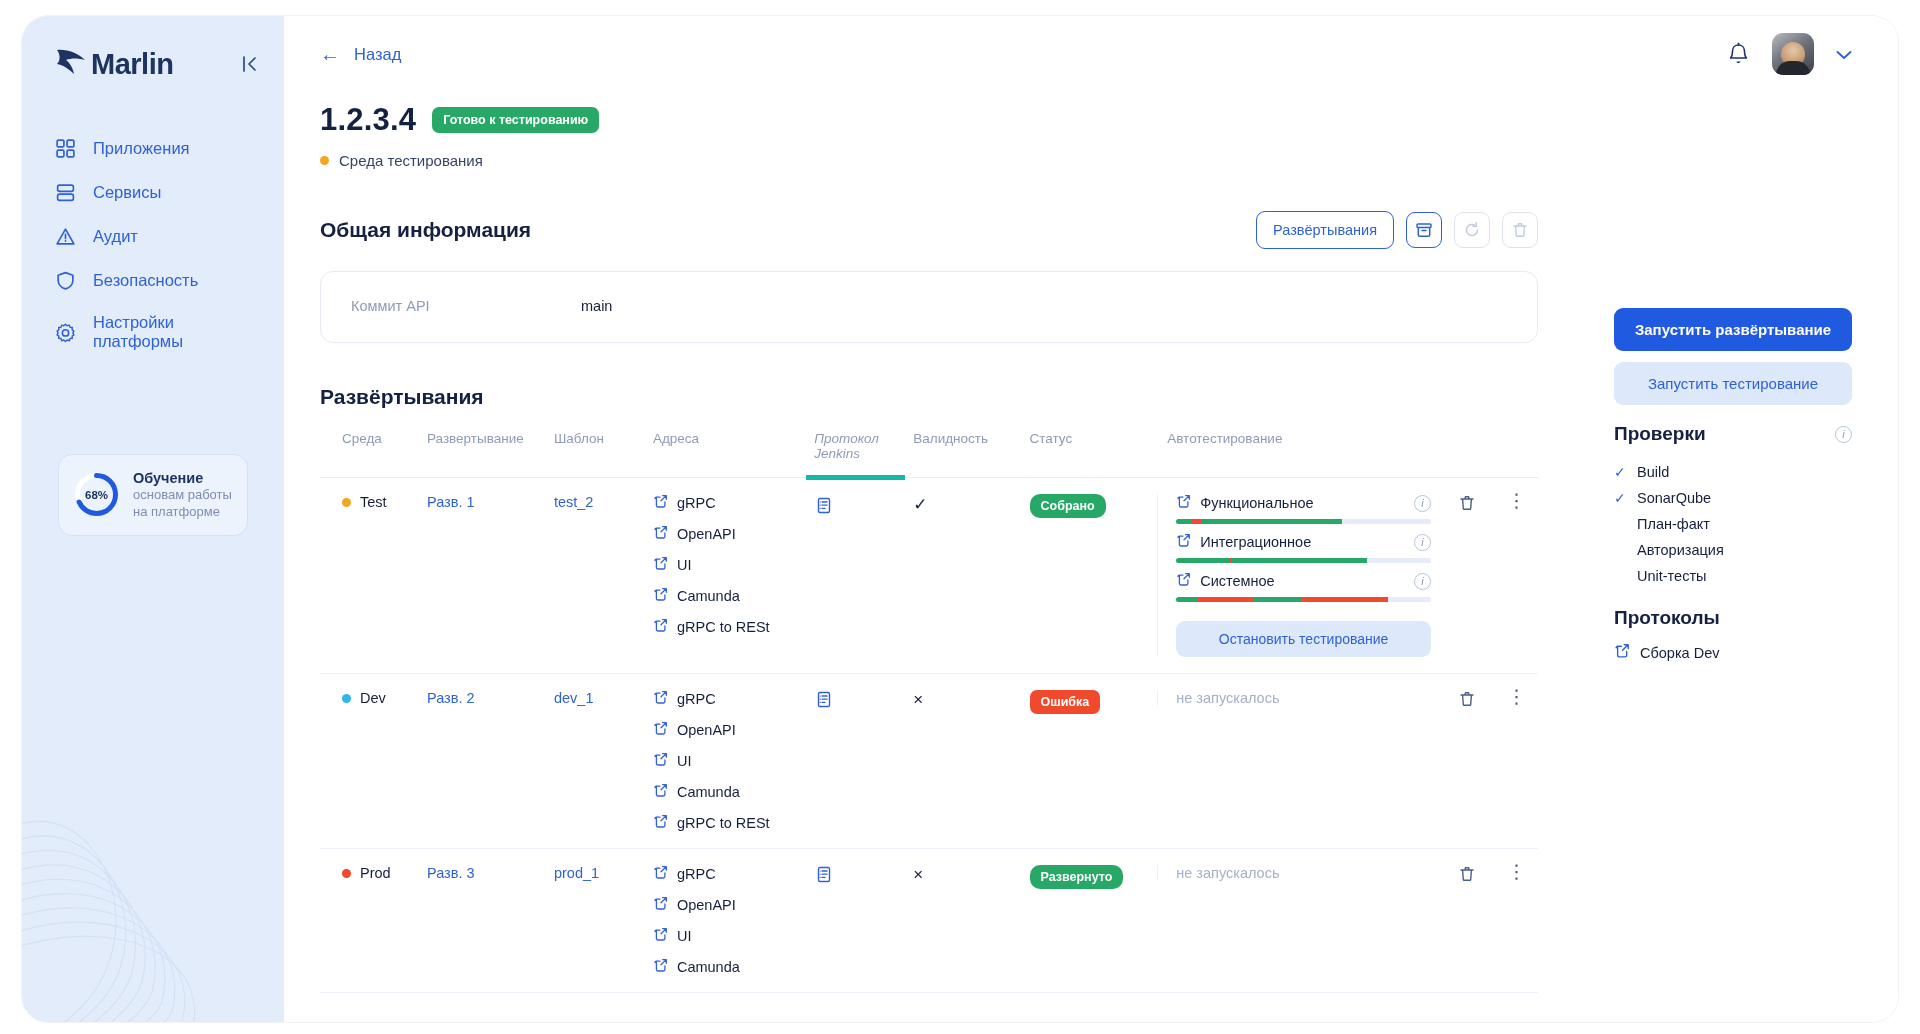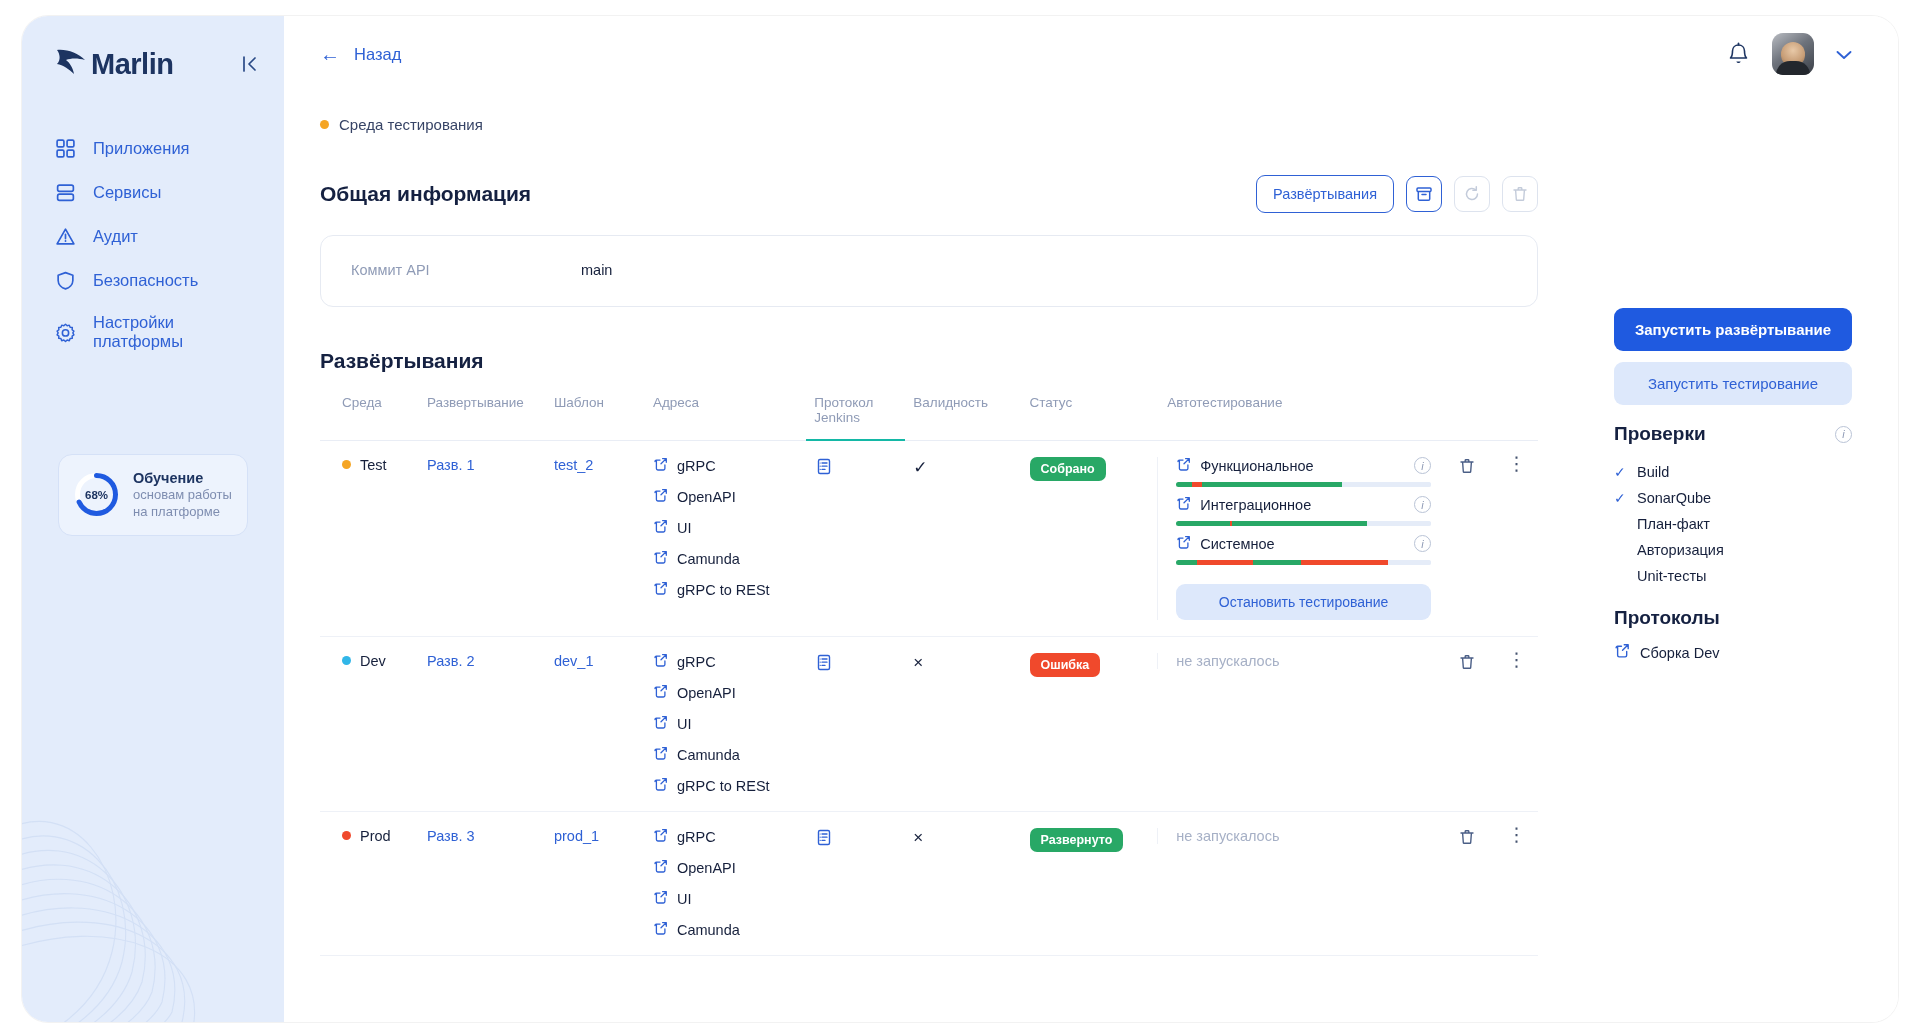--- a/index.html
+++ b/index.html
@@ -133,21 +133,21 @@
   .info-value { font-size: 14.5px; color: #16203c; }
   .info-value.link { color: #2f61d5; }
   
   .dep-title { font-size: 21px; font-weight: 700; color: #152141; margin-top: 42px; }
   table.dep { width: 100%; border-collapse: collapse; margin-top: 22px; table-layout: fixed; }
   table.dep th {
     font-size: 13.5px; font-weight: 400; color: #8f9bb6;
     text-align: left; padding: 0 8px 14px 8px; vertical-align: top;
     border-bottom: 1px solid #e9edf5;
   }
-  table.dep th.protocol-col { border-bottom: 2px solid #14b8a6; }
+  table.dep th.protocol-col { border-bottom: 5px solid #14b8a6; font-style: italic; }
   table.dep td {
     padding: 16px 8px; vertical-align: top;
     border-bottom: 1px solid #eef1f7;
     font-size: 14.5px; color: #16203c;
   }
   .c-env { width: 92px; padding-left: 22px !important; }
   .c-dep { width: 118px; }
   .c-tpl { width: 92px; }
   .c-addr { width: 150px; }
   .c-prot { width: 92px; }
@@ -158,21 +158,21 @@
   .c-more { width: 40px; }
   .env-cell { display: flex; align-items: center; gap: 9px; }
   .lnk { color: #2f61d5; text-decoration: none; cursor: pointer; }
   .addr-item { display: flex; align-items: center; gap: 9px; margin-bottom: 13px; }
   .addr-item:last-child { margin-bottom: 0; }
   .ext-ico { flex: 0 0 15px; }
   .st-badge {
     display: inline-block; color: #fff; font-size: 12.5px; font-weight: 600;
     border-radius: 7px; padding: 5px 11px;
   }
-  .st-green { background: #28a866; }
+  .st-green { background: #28a866; border-radius: 10px; }
   .st-red { background: #f0492c; }
   .val-mark { font-size: 17px; color: #16203c; }
   .auto-block { border-left: 1px solid #eef1f7; padding-left: 18px; margin-left: -10px; }
   .auto-item { margin-bottom: 9px; }
   .auto-row { display: flex; align-items: center; gap: 9px; }
   .auto-name { flex: 1; font-size: 14.5px; color: #16203c; }
   .info-i {
     width: 17px; height: 17px; border-radius: 50%;
     border: 1px solid #b9c3d6; color: #8f9bb6; font-size: 11px;
     display: flex; align-items: center; justify-content: center;
@@ -345,20 +345,24 @@
           <svg width="16" height="10" viewBox="0 0 16 10">
               <path d="M1.5 2 L8 8 L14.5 2" fill="none" stroke="#2f61d5" stroke-width="1.9" stroke-linecap="round" stroke-linejoin="round"></path>
             </svg>
         </span>
       </div>
     </div>
 
     <div class="content">
       <div class="page" style="padding-right:360px;">
 
+        <div class="title-row">
+          <span class="page-title">1.2.3.4</span>
+          <span class="badge">Готово к тестированию</span>
+        </div>
         <div class="env-row">
           <span class="dot dot-orange"></span>
           <span class="env-text">Среда тестирования</span>
         </div>
 
         <div class="section-head">
           <span class="section-title">Общая информация</span>
           <div class="tools">
             <button class="btn-outline">Развёртывания</button>
             <div class="icon-btn">

